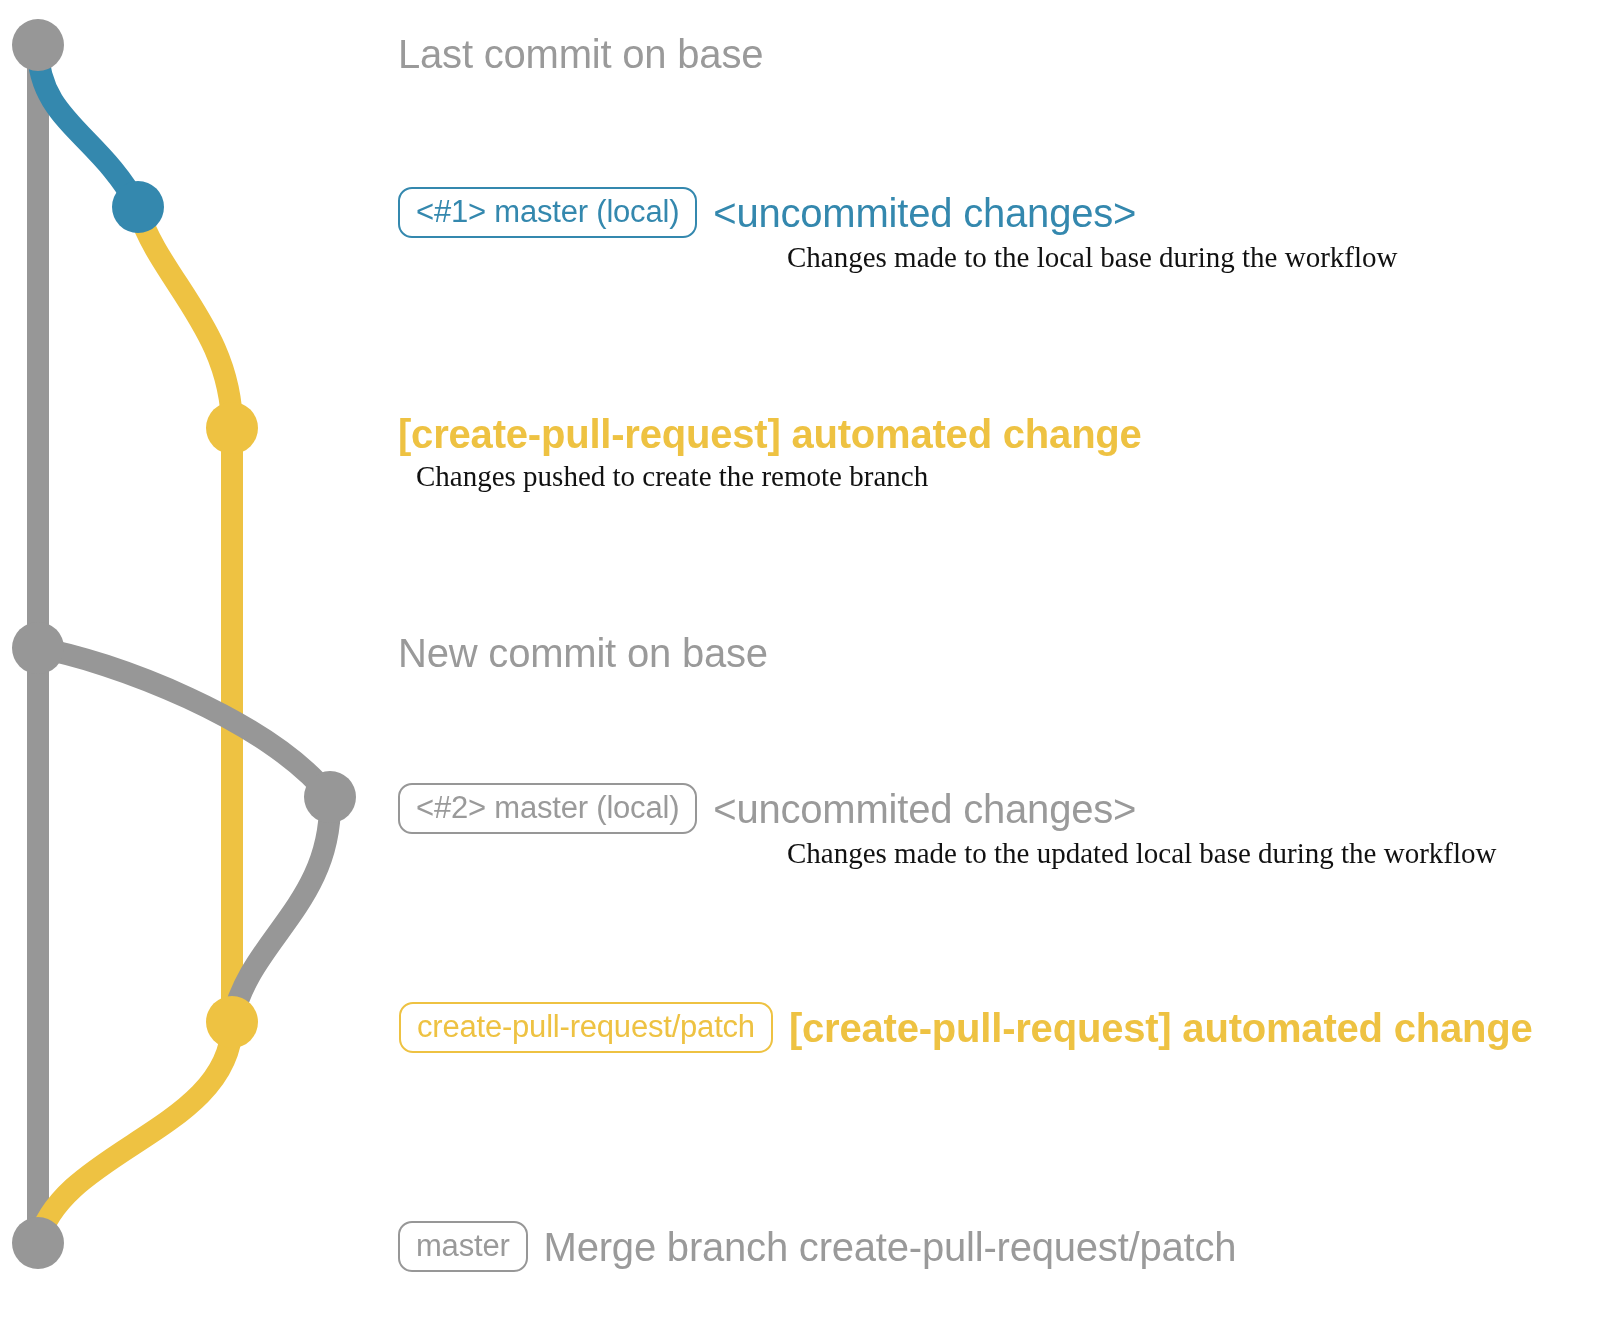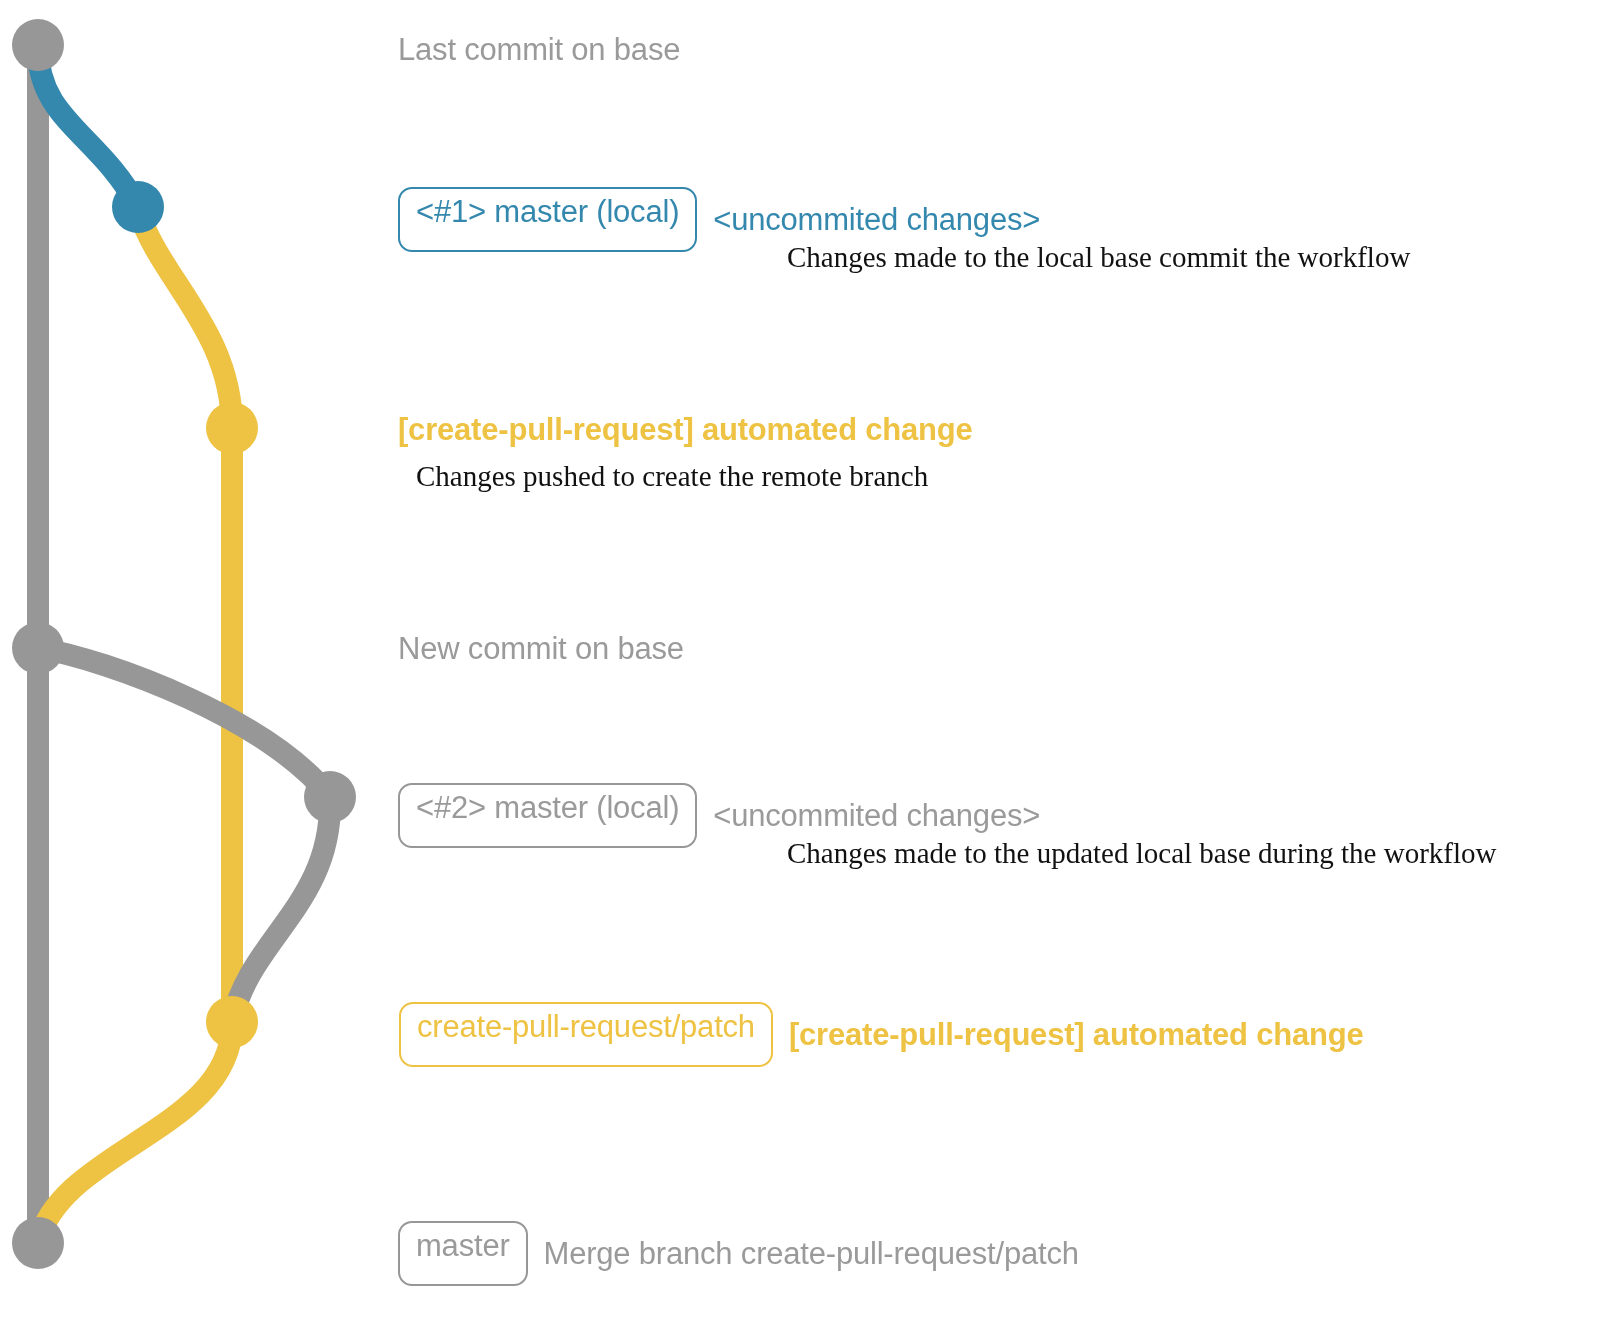--- a/index.html
+++ b/index.html
@@ -36,39 +36,39 @@
     display: flex;
     align-items: center;
   }
 
   .pill {
     display: inline-flex;
     align-items: center;
     justify-content: center;
     border: 2px solid #979797;
     border-radius: 14px;
-    padding: 7px 16px 23px 16px;
+    padding: 7px 16px 9px 16px;
     box-sizing: border-box;
     white-space: nowrap;
   }
   .pill .pill-text {
     font-size: 31px;
     line-height: 1;
     letter-spacing: -0.2px;
   }
 
   .pill.blue { border-color: #3488ae; }
   .pill.blue .pill-text { color: #3488ae; }
   .pill.gray { border-color: #979797; }
   .pill.gray .pill-text { color: #9a9a9a; }
   .pill.yellow { border-color: #eec242; }
   .pill.yellow .pill-text { color: #eec242; }
 
   .headline {
-    font-size: 31px;
+    font-size: 40px;
     line-height: 1;
     white-space: nowrap;
     letter-spacing: -0.2px;
   }
   .headline.blue   { color: #3488ae; }
   .headline.gray   { color: #9a9a9a; }
   .headline.yellow { color: #eec242; font-weight: bold; }
 
   .headline-gap { margin-left: 16px; text-align: right; }
 
@@ -114,21 +114,21 @@
   <div class="ann-row" style="left:398px; top:34px;">
     <span class="headline gray">Last commit on base</span>
   </div>
 
   <div class="ann-row" style="left:398px; top:187px;">
     <span class="pill blue">
       <span class="pill-text">&lt;#1&gt; master (local)</span>
     </span>
     <span class="headline blue headline-gap">&lt;uncommited changes&gt;</span>
   </div>
-  <div class="subtext" style="left:787px; top:243px;">Changes made to the local base commit the workflow</div>
+  <div class="subtext" style="left:787px; top:243px;">Changes made to the local base during the workflow</div>
 
   <div class="ann-row" style="left:398px; top:414px;">
     <span class="headline yellow">[create-pull-request] automated change</span>
   </div>
   <div class="subtext" style="left:416px; top:462px;">Changes pushed to create the remote branch</div>
 
   <div class="ann-row" style="left:398px; top:633px;">
     <span class="headline gray">New commit on base</span>
   </div>
 

